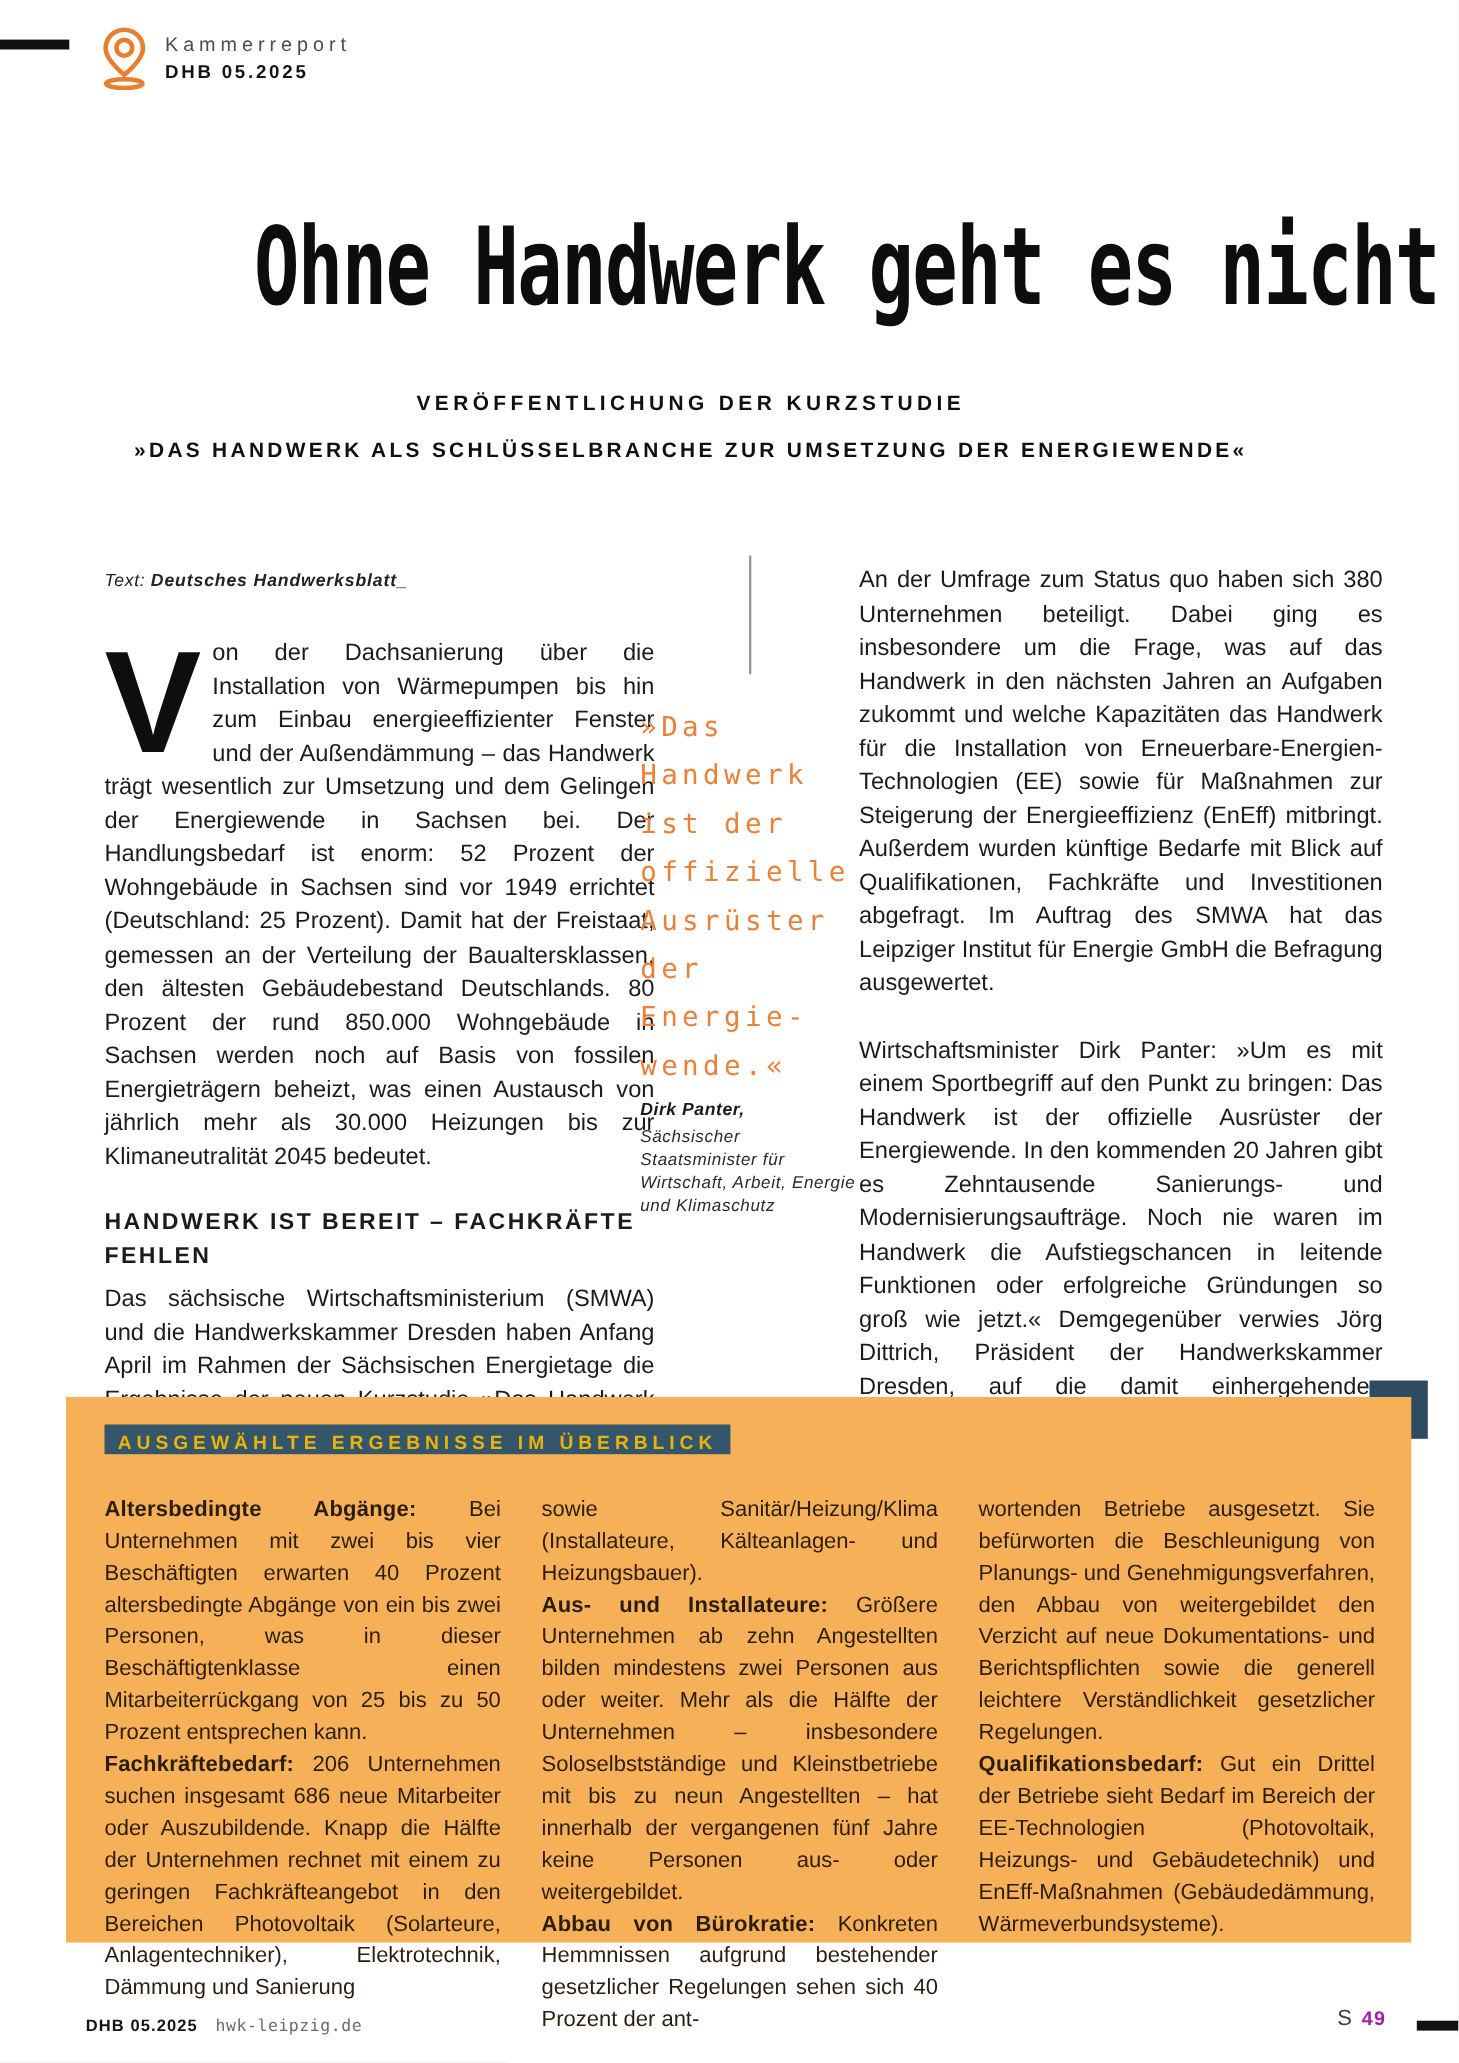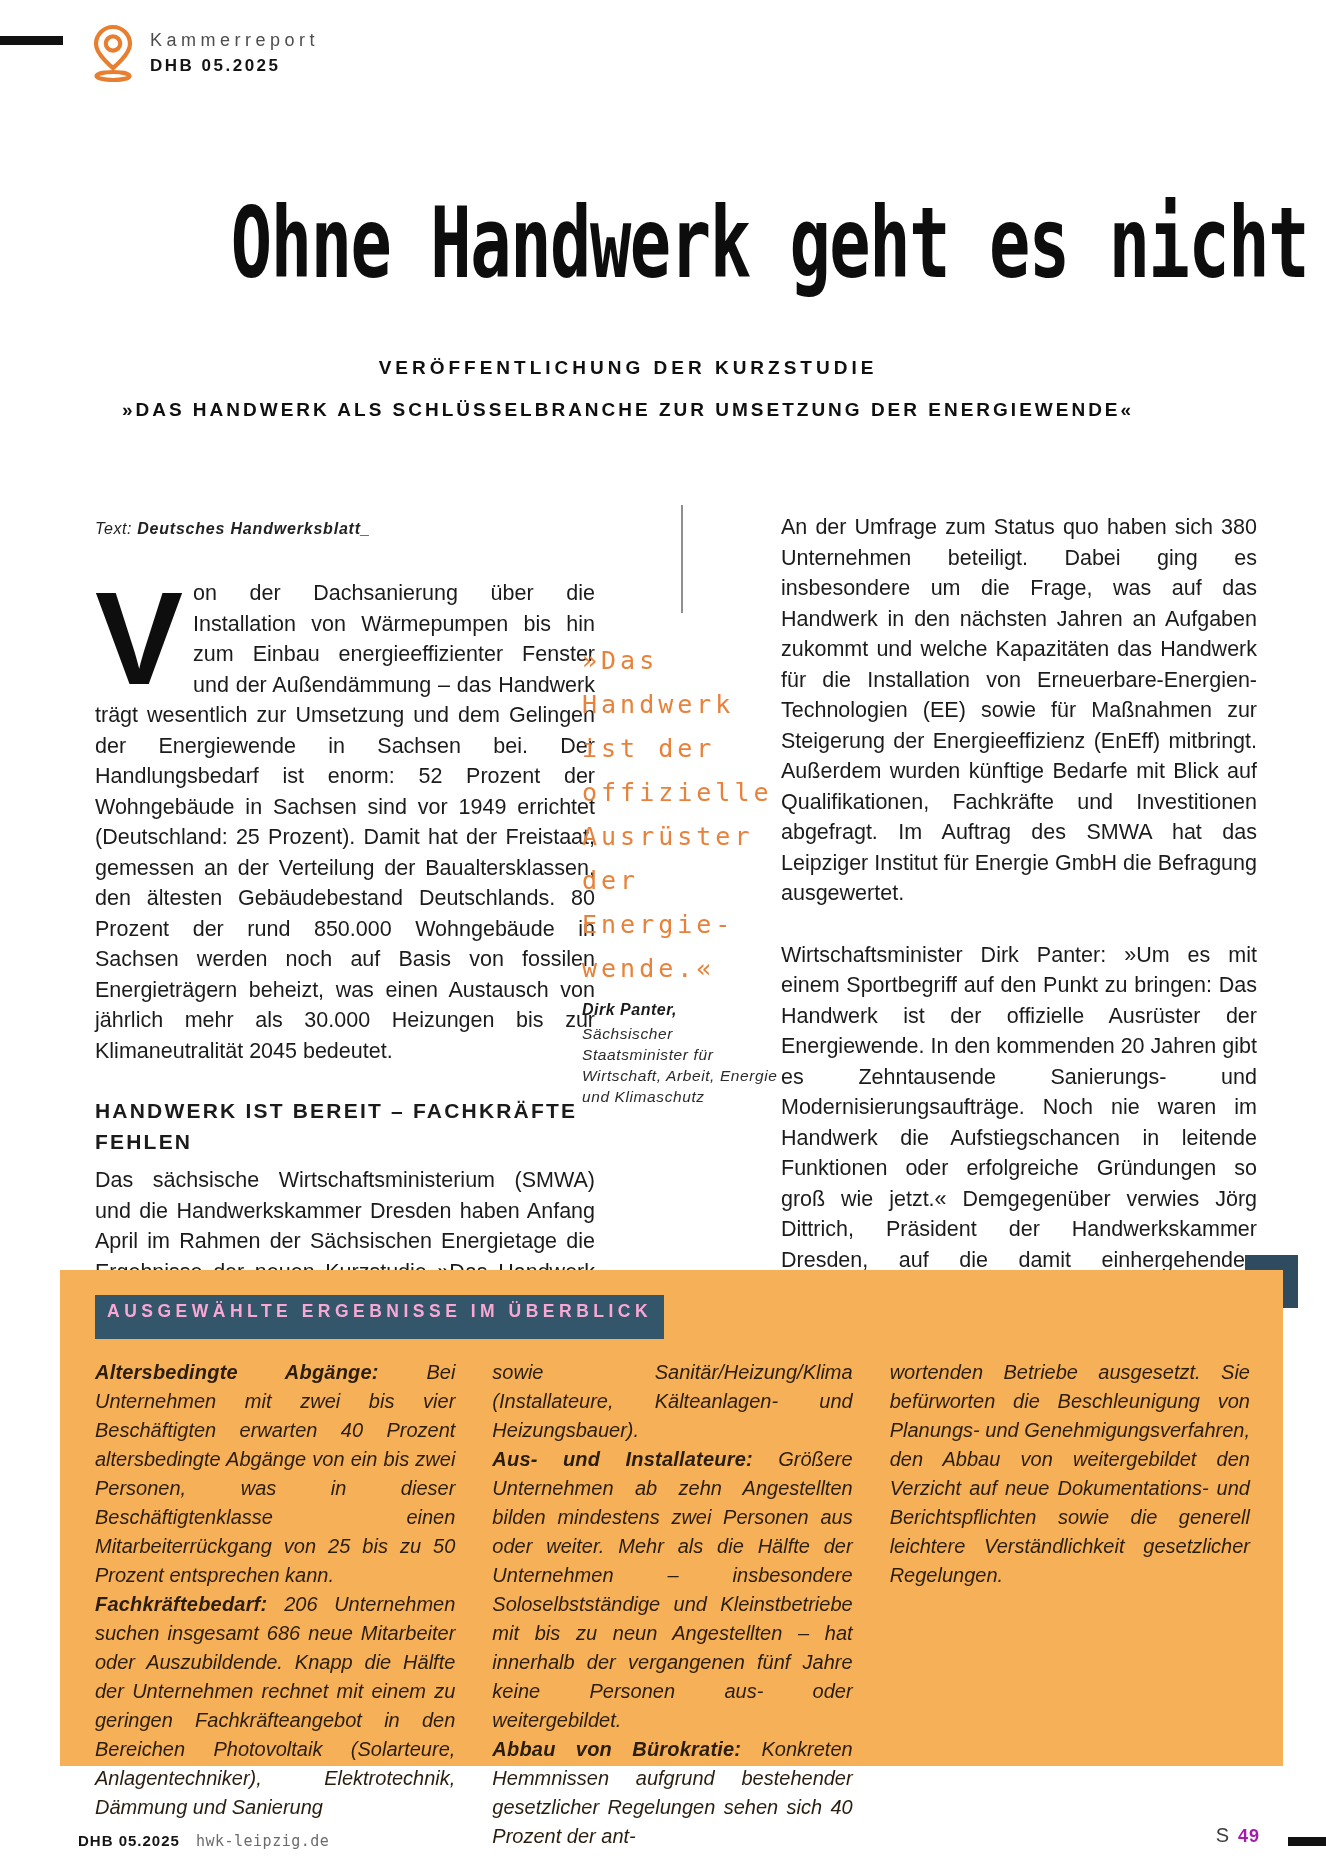--- a/index.html
+++ b/index.html
@@ -42,24 +42,24 @@
     font-family:"DejaVu Sans Mono","Liberation Mono",monospace;
     font-size:25px;line-height:44px;letter-spacing:4px;color:#e8823a;
   }
   .quote-author{margin-top:10px;font-size:16px;font-weight:bold;font-style:italic;color:#1a1a1a;letter-spacing:0.5px;}
   .quote-role{margin-top:4px;font-size:15.5px;font-style:italic;color:#2a2a2a;line-height:21px;letter-spacing:0.6px;}
   
   .corner-square{position:absolute;left:1245px;top:1255px;width:53px;height:53px;background:#2e4b60;}
   .results-box{position:absolute;left:60px;top:1270px;width:1223px;height:496px;background:#f6b057;}
   .results-heading{
     position:absolute;left:35px;top:25px;display:inline-block;
-    background:#33566b;color:#f9a8d4;font-size:17.5px;font-weight:bold;letter-spacing:4.5px;
-    padding:6px 12px 17px 12px;
+    background:#33566b;color:#eab308;font-size:17.5px;font-weight:bold;letter-spacing:4.5px;
+    padding:6px 12px 0 12px;
   }
-  .results-columns{position:absolute;left:35px;top:88px;right:33px;display:flex;gap:37px;font-style:italic;}
+  .results-columns{position:absolute;left:35px;top:88px;right:33px;display:flex;gap:37px;}
   .box-col{flex:1 1 0;font-size:20px;line-height:29px;text-align:justify;color:#2b1d0e;}
   .box-seg{display:block;}
   .box-seg b{letter-spacing:0.2px;}
   
   .footer-left{position:absolute;left:78px;top:1832px;display:flex;align-items:baseline;}
   .footer-issue{font-size:15px;font-weight:bold;letter-spacing:1px;color:#141414;}
   .footer-site{margin-left:16px;font-family:"DejaVu Sans Mono","Liberation Mono",monospace;font-size:15px;color:#6b6b6b;letter-spacing:0.5px;}
   .footer-page{position:absolute;right:66px;top:1824px;display:flex;align-items:baseline;}
   .page-s{font-size:20px;color:#3d3d3d;letter-spacing:1px;}
   .page-num{font-size:18px;font-weight:bold;color:#a21caf;margin-left:8px;letter-spacing:1px;}
@@ -122,20 +122,21 @@
           <div class="box-seg"><b>Altersbedingte Abgänge: </b>Bei Unternehmen mit zwei bis vier Beschäftigten erwarten 40 Prozent altersbedingte Abgänge von ein bis zwei Personen, was in dieser Beschäftigtenklasse einen Mitarbeiterrückgang von 25 bis zu 50 Prozent entsprechen kann.</div>
           <div class="box-seg"><b>Fachkräftebedarf: </b>206 Unternehmen suchen insgesamt 686 neue Mitarbeiter oder Auszubildende. Knapp die Hälfte der Unternehmen rechnet mit einem zu geringen Fachkräfteangebot in den Bereichen Photovoltaik (Solarteure, Anlagentechniker), Elektrotechnik, Dämmung und Sanierung</div>
         </div>
         <div class="box-col">
           <div class="box-seg">sowie Sanitär/Heizung/Klima (Installateure, Kälteanlagen- und Heizungsbauer).</div>
           <div class="box-seg"><b>Aus- und Installateure: </b>Größere Unternehmen ab zehn Angestellten bilden mindestens zwei Personen aus oder weiter. Mehr als die Hälfte der Unternehmen – insbesondere Soloselbstständige und Kleinstbetriebe mit bis zu neun Angestellten – hat innerhalb der vergangenen fünf Jahre keine Personen aus- oder weitergebildet.</div>
           <div class="box-seg"><b>Abbau von Bürokratie: </b>Konkreten Hemmnissen aufgrund bestehender gesetzlicher Regelungen sehen sich 40 Prozent der ant-</div>
         </div>
         <div class="box-col">
           <div class="box-seg">wortenden Betriebe ausgesetzt. Sie befürworten die Beschleunigung von Planungs- und Genehmigungsverfahren, den Abbau von weitergebildet den Verzicht auf neue Dokumentations- und Berichtspflichten sowie die generell leichtere Verständlichkeit gesetzlicher Regelungen.</div>
+          <div class="box-seg"><b>Qualifikationsbedarf: </b>Gut ein Drittel der Betriebe sieht Bedarf im Bereich der EE-Technologien (Photovoltaik, Heizungs- und Gebäudetechnik) und EnEff-Maßnahmen (Gebäudedämmung, Wärmeverbundsysteme).</div>
         </div>
       </div>
   </div>
 
   <div class="footer-left">
     <span class="footer-issue">DHB 05.2025</span>
     <span class="footer-site">hwk-leipzig.de</span>
   </div>
   <div class="footer-page">
     <span class="page-s">S</span>

